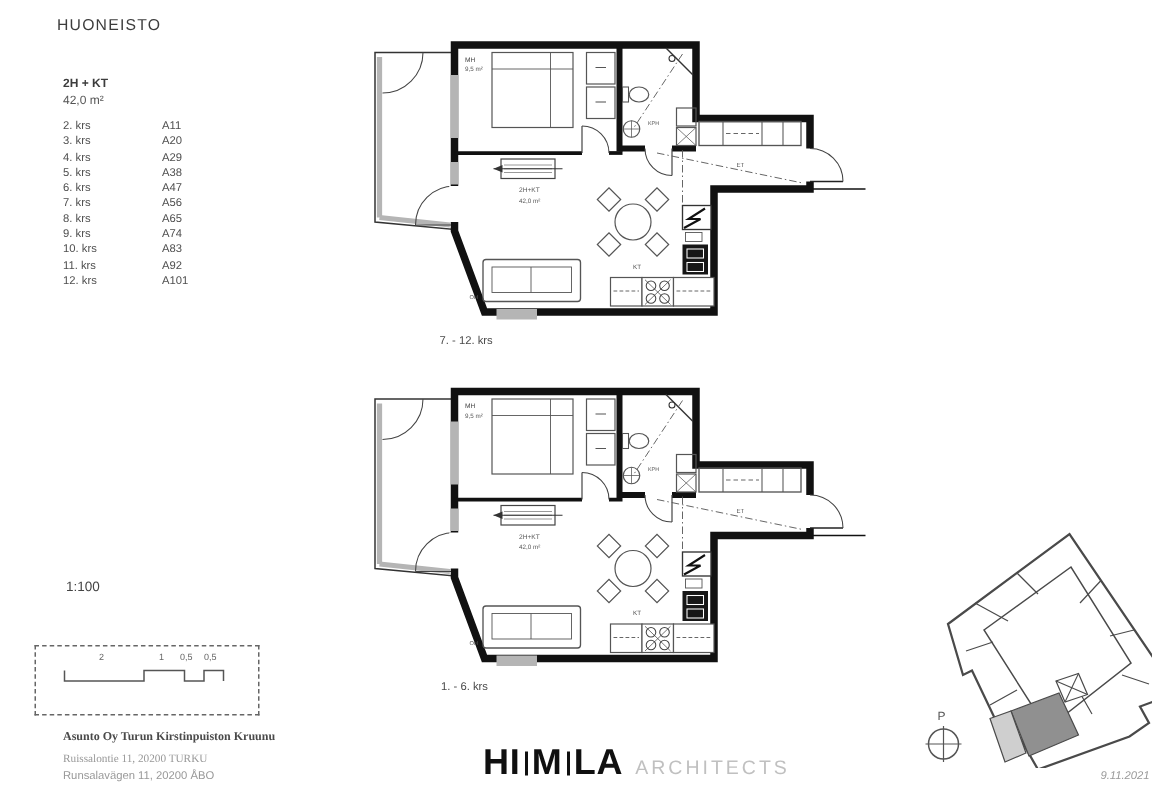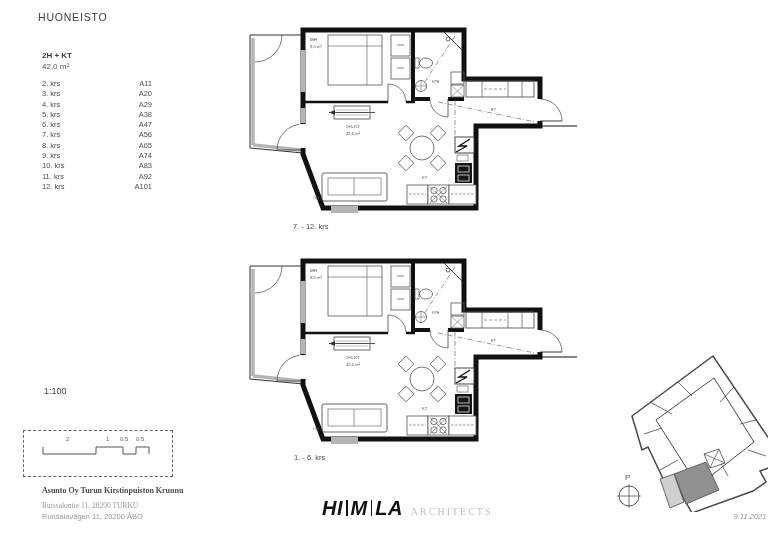--- a/index.html
+++ b/index.html
@@ -4,38 +4,38 @@
 <style>
   html,body{margin:0;padding:0;background:#ffffff;}
   #canvas{position:relative;width:768px;height:538px;background:#ffffff;overflow:hidden;
           font-family:"Liberation Sans","DejaVu Sans",sans-serif;color:#3d3d3d;margin-left:20px;}
   .abs{position:absolute;}
   
   .doc-title{left:18px;top:11px;font-size:10.5px;letter-spacing:.8px;color:#3c3c3c;}
   .apt-type{left:22px;top:51px;font-size:8px;font-weight:bold;color:#3c3c3c;}
   .apt-area{left:22px;top:62px;font-size:8px;color:#555;}
   .floor-table{left:22px;top:79px;width:110px;font-size:7.5px;color:#4f4f4f;}
-  .floor-row{display:flex;height:10.3px;line-height:10.3px;justify-content:space-between;}
+  .floor-row{display:flex;height:10.3px;line-height:10.3px;}
   .floor-row .fl{width:66px;}
   
   .scale-ratio{left:24px;top:386px;font-size:9px;color:#444;}
   .scalebar{left:3px;top:430px;width:148px;height:45px;border:1px dashed #666;}
   .sb-num{position:absolute;top:5px;font-size:6px;color:#666;}
   .project-name{left:22px;top:486px;font-size:8px;font-weight:bold;color:#4a4a4a;font-family:Liberation Serif, serif;}
   .addr1{left:22px;top:501px;font-size:7.5px;color:#999;font-family:Liberation Serif, serif;}
   .addr2{left:22px;top:512px;font-size:7.5px;color:#999;}
   
   .plan-svg{position:absolute;left:226px;width:332px;height:200px;}
   .plan-caption{font-size:7.5px;color:#4a4a4a;}
   svg text{font-family:"Liberation Sans","DejaVu Sans",sans-serif;}
   
   .logo{left:302px;top:498px;display:flex;align-items:center;}
-  .logo .big{font-size:20px;font-weight:bold;color:#101010;letter-spacing:.5px;line-height:20px;font-style:italic;}
+  .logo .big{font-size:24px;font-weight:bold;color:#101010;letter-spacing:.5px;line-height:20px;}
   .logo .bar{width:1.5px;height:16px;background:#101010;margin:0 3px;}
-  .logo .suffix{font-size:10px;color:#c0c0c0;letter-spacing:2px;margin-left:8px;padding-top:6px;font-family:Liberation Serif, serif;}
+  .logo .suffix{font-size:13px;color:#c0c0c0;letter-spacing:2px;margin-left:8px;padding-top:6px;}
   
   .siteplan{left:596px;top:352px;}
   .date{left:700px;top:512px;width:60px;text-align:center;font-size:7.5px;color:#9a9a9a;font-style:italic;}
 </style>
 </head>
 <body>
 
 <div id="canvas">
 
   <div class="abs doc-title">HUONEISTO</div>

